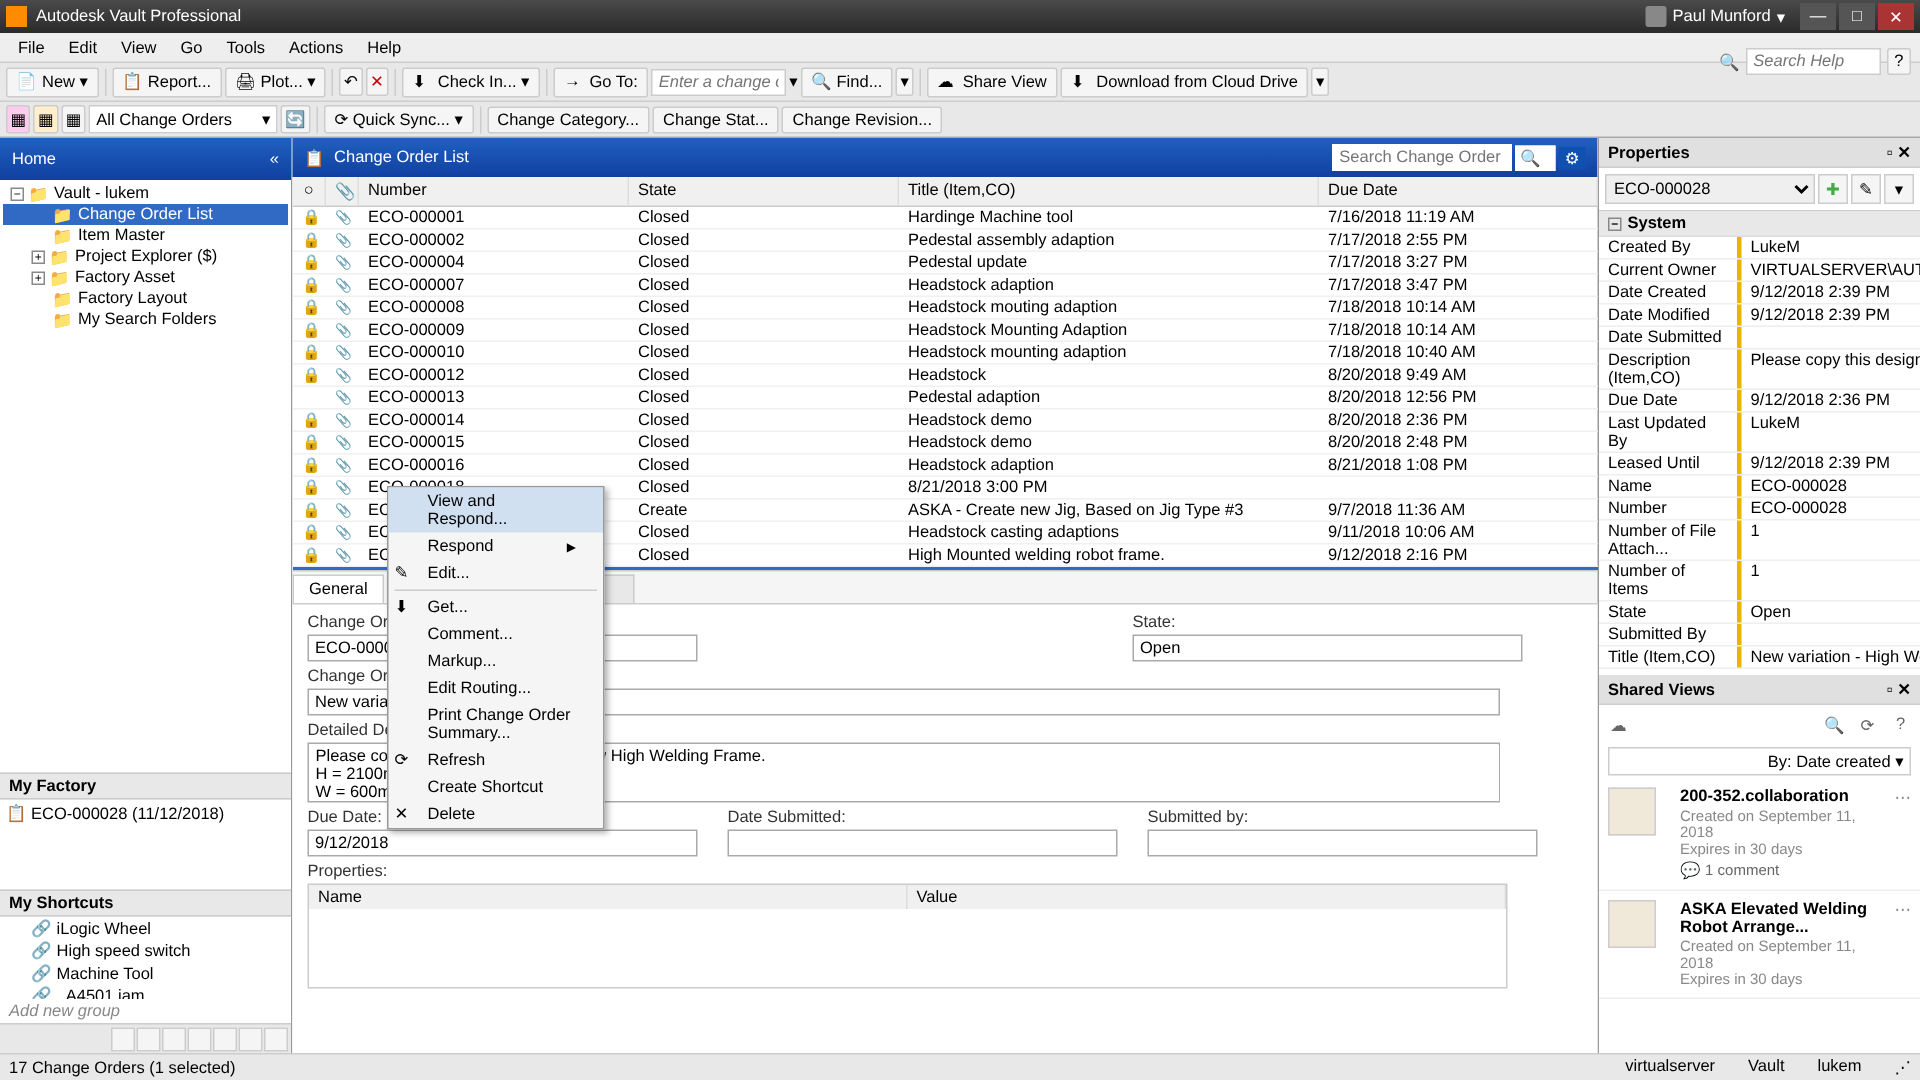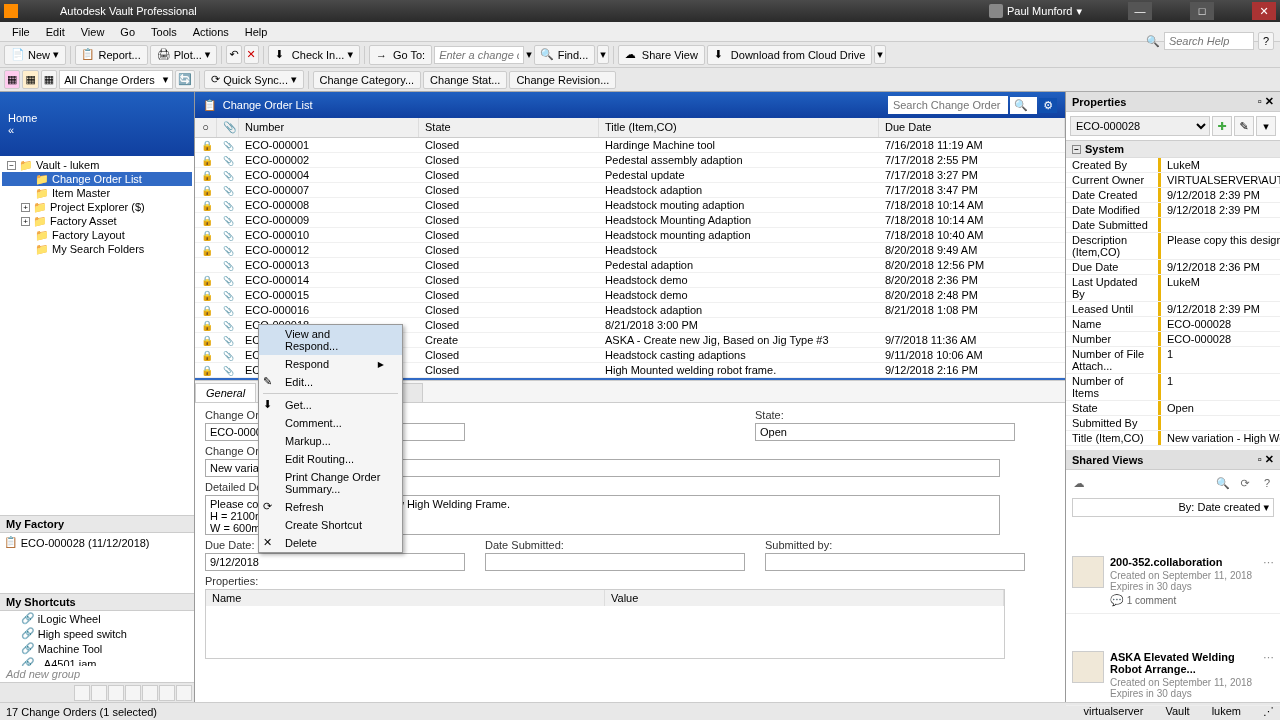--- a/index.html
+++ b/index.html
@@ -1,41 +1,41 @@
 <!DOCTYPE html>
 <html><head>
 <meta charset="utf-8">
 <style>
 * { margin: 0; padding: 0; box-sizing: border-box; font-family: "Segoe UI", Tahoma, sans-serif; font-size: 11px; }
 body { background: #f0f0f0; width: 1280px; height: 720px; overflow: hidden; position: relative; }
 
-.titlebar { background: linear-gradient(#4a4a4a, #2a2a2a); color: #fff; height: 22px; display: flex; align-items: center; padding: 0 4px; gap: 36px; }
+.titlebar { background: linear-gradient(#4a4a4a, #2a2a2a); color: #fff; height: 22px; display: flex; align-items: center; padding: 0 4px; }
 .titlebar-icon { width: 14px; height: 14px; background: #ff8c00; margin-right: 6px; }
 .titlebar-title { flex: 1; font-size: 11px; }
 .titlebar-user { display: flex; align-items: center; gap: 4px; margin-right: 8px; }
 .titlebar-user-icon { width: 14px; height: 14px; background: #888; border-radius: 2px; }
 .titlebar-btn { width: 24px; height: 18px; background: #555; margin-left: 2px; display: flex; align-items: center; justify-content: center; color: #fff; cursor: pointer; }
 .titlebar-btn.close { background: #aa3333; }
 
 .menubar { background: #eee; height: 20px; display: flex; align-items: center; padding: 0 4px; border-bottom: 1px solid #ccc; }
 .menubar span { padding: 2px 8px; cursor: pointer; }
 
 .toolbar { background: #e8e8e8; height: 26px; display: flex; align-items: center; padding: 0 4px; border-bottom: 1px solid #ccc; gap: 2px; }
 .tool-btn { padding: 2px 6px; background: #f5f5f5; border: 1px solid #ccc; border-radius: 2px; cursor: pointer; display: flex; align-items: center; gap: 3px; white-space: nowrap; }
 .tool-icon { width: 14px; height: 14px; display: inline-block; }
 .tool-sep { width: 1px; height: 18px; background: #ccc; margin: 0 2px; }
 .tool-input { border: 1px solid #ccc; padding: 2px 4px; background: #fff; color: #888; font-style: italic; width: 90px; }
 
 .toolbar2 { background: #e8e8e8; height: 24px; display: flex; align-items: center; padding: 0 4px; border-bottom: 1px solid #aaa; gap: 2px; }
-.combo { border: 1px solid #ccc; padding: 2px 4px; background: #fff; min-width: 80px; display: flex; align-items: center; gap: 8px; }
+.combo { border: 1px solid #ccc; padding: 2px 4px; background: #fff; min-width: 80px; display: flex; align-items: center; gap: 20px; }
 
 .main { display: flex; height: calc(100% - 22px - 20px - 26px - 24px - 18px); }
 
 .left-pane { width: 195px; background: #fff; border-right: 1px solid #999; display: flex; flex-direction: column; }
-.left-header { background: linear-gradient(#2060c0, #1040a0); color: #fff; padding: 20px 8px; font-size: 13px; display: flex; justify-content: space-between; align-items: flex-start; flex-direction: column; }
+.left-header { background: linear-gradient(#2060c0, #1040a0); color: #fff; padding: 8px 8px; font-size: 13px; display: flex; justify-content: space-between; align-items: flex-start; }
 .tree { flex: 1; padding: 2px; overflow: auto; }
 .tree-item { padding: 1px 2px; display: flex; align-items: center; gap: 3px; cursor: pointer; white-space: nowrap; }
 .tree-item.selected { background: #316ac5; color: #fff; }
 .tree-indent { display: inline-block; }
 .tree-toggle { width: 9px; height: 9px; border: 1px solid #888; display: inline-flex; align-items: center; justify-content: center; font-size: 8px; }
 .tree-icon { width: 14px; height: 12px; display: inline-block; }
 
 .section-hdr { background: #e8e8e8; border-top: 1px solid #ccc; border-bottom: 1px solid #ccc; padding: 2px 6px; font-weight: bold; }
 .shortcuts-list { overflow: auto; }
 .shortcut-item { padding: 1px 4px; display: flex; align-items: center; gap: 3px; }
@@ -56,21 +56,21 @@
 .grid-row > div { padding: 1px 6px; white-space: nowrap; overflow: hidden; }
 .col-icon { width: 22px; flex: 0 0 22px; text-align: center; }
 .col-num { width: 180px; flex: 0 0 180px; }
 .col-state { width: 180px; flex: 0 0 180px; }
 .col-title { width: 280px; flex: 0 0 280px; }
 .col-due { flex: 1; }
 .lock-icon { color: #b08000; font-size: 10px; }
 
 .tabs { display: flex; background: #f5f5f5; border-top: 1px solid #ccc; padding-top: 2px; }
 .tab { padding: 3px 10px; border: 1px solid #ccc; border-bottom: none; background: #e8e8e8; margin-right: 2px; cursor: pointer; }
-.tab.active { background: #fff; font-style: italic; }
+.tab.active { background: #fff; }
 
 .detail-pane { background: #fff; border-top: 1px solid #ccc; padding: 6px 10px; height: 300px; overflow: auto; position: relative; }
 .form-row { display: flex; gap: 20px; margin-bottom: 4px; }
 .form-group { display: flex; flex-direction: column; gap: 2px; }
 .form-label { color: #333; }
 .form-input { border: 1px solid #aaa; padding: 2px 4px; background: #fff; }
 .form-textarea { border: 1px solid #aaa; padding: 2px 4px; background: #fff; width: 795px; height: 40px; resize: none; font-family: inherit; }
 .prop-table { border: 1px solid #ccc; width: 800px; height: 70px; }
 .prop-header { display: flex; background: #f0f0f0; }
 .prop-header > div { flex: 1; padding: 2px 6px; border-right: 1px solid #ddd; }
@@ -84,21 +84,21 @@
 .prop-grid { border-top: 1px solid #ccc; }
 .prop-grid-hdr { background: #e8e8e8; padding: 2px 6px; border-bottom: 1px solid #ddd; font-weight: bold; display:flex; align-items:center; gap:4px; }
 .prop-row { display: flex; border-bottom: 1px solid #eee; }
 .prop-row > div:first-child { width: 95px; flex: 0 0 95px; padding: 1px 6px; border-right: 3px solid #eab308; }
 .prop-row > div:last-child { flex: 1; padding: 1px 6px; white-space: nowrap; overflow: hidden; }
 
 .shared-views { flex: 1; display: flex; flex-direction: column; }
 .sv-toolbar { padding: 4px; display: flex; gap: 4px; align-items: center; }
 .sv-btn { width: 18px; height: 18px; cursor: pointer; display: flex; align-items: center; justify-content: center; color: #666; }
 .sv-sort { margin: 2px 6px; border: 1px solid #ccc; padding: 2px 4px; text-align: right; background: #fff; }
-.sv-item { padding: 6px; border-bottom: 1px solid #eee; display: flex; gap: 6px; margin-top: 31px; }
+.sv-item { padding: 6px; border-bottom: 1px solid #eee; display: flex; gap: 16px; }
 .sv-thumb { width: 32px; height: 32px; background: #f0e8d8; border: 1px solid #ccc; flex-shrink: 0; }
 .sv-title { font-weight: bold; margin-bottom: 2px; }
 .sv-meta { color: #888; font-size: 10px; }
 .sv-comment { color: #666; font-size: 10px; display: flex; align-items: center; gap: 3px; margin-top: 2px; }
 
 .statusbar { height: 18px; background: #e8e8e8; border-top: 1px solid #ccc; display: flex; align-items: center; padding: 0 6px; font-size: 10px; }
 .statusbar .right { margin-left: auto; display: flex; gap: 22px; }
 
 .context-menu { position: absolute; left: 258px; top: 324px; background: #f5f5f5; border: 1px solid #999; box-shadow: 2px 2px 4px rgba(0,0,0,0.3); z-index: 1000; width: 145px; }
 .context-menu-item { padding: 3px 18px 3px 26px; cursor: pointer; display: flex; align-items: center; justify-content: space-between; position: relative; }

